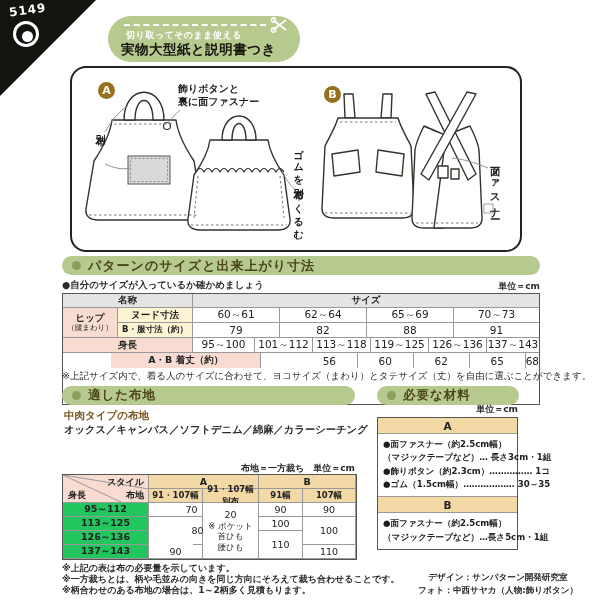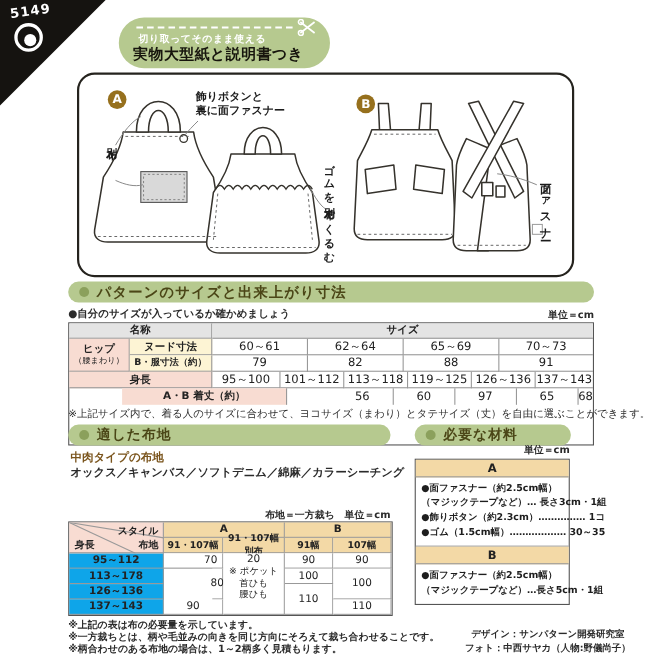--- a/index.html
+++ b/index.html
@@ -58,24 +58,24 @@
   .val{font-size:10.5px;}
 
   
   .ytable{position:absolute;left:62px;top:474px;display:grid;
           grid-template-columns:86px 54px 56px 44px 53px;
           grid-template-rows:14px 14px 14px 14px 14px 14px;
           border:1px solid #555;box-sizing:content-box;font-size:9.5px;}
   .yt-cell{border-right:1px solid #999;border-bottom:1px solid #999;
            display:flex;align-items:center;justify-content:center;text-align:center;background:#fff;}
   .yt-head{background:#f3d9a6;font-weight:bold;}
-  .yt-lbl{background:#0ea5e9;font-weight:bold;font-size:9.5px;}
+  .yt-lbl{background:#22c55e;font-weight:bold;font-size:9.5px;}
   .yt-corner{position:relative;background:#f8dcd2;grid-row:1/3;grid-column:1;border-right:1px solid #999;border-bottom:1px solid #999;}
   .yt-corner span{position:absolute;font-weight:bold;font-size:9px;}
-  .yt-multiline{flex-direction:column;line-height:1.25;font-size:8.5px;justify-content:flex-start;}
+  .yt-multiline{flex-direction:column;line-height:1.25;font-size:8.5px;justify-content:center;}
 
   
   .mtable{position:absolute;left:377px;top:417px;width:141px;border:1px solid #555;box-sizing:border-box;}
   .m-head{background:#f3d9a6;border-bottom:1px solid #999;height:15px;display:flex;align-items:center;
           justify-content:center;font-weight:bold;font-size:10.5px;}
   .m-body{padding:4px 4px 5px 5px;font-size:8.6px;line-height:1.55;font-weight:bold;color:#1e1e1e;}
   .m-body div{white-space:nowrap;}
   .m-sep{border-bottom:1px solid #999;}
 
   .credits{position:absolute;left:408px;top:571px;width:180px;text-align:center;
@@ -222,21 +222,21 @@
       <div class="st-cell val" style="width:58px;height:15px;">113～118</div>
       <div class="st-cell val" style="width:58px;height:15px;">119～125</div>
       <div class="st-cell val" style="width:58px;height:15px;">126～136</div>
       <div class="st-cell val" style="flex:1;height:15px;">137～143</div>
     </div>
     <div class="st-row st-bottom">
       <div class="st-cell bg-pink lblb" style="width:156px;height:15px;margin-left:48px;">A・B 着丈（約）</div>
       <div class="st-cell val" style="width:42px;height:15px;margin-top:36px;">53</div>
       <div class="st-cell val" style="width:58px;height:15px;">56</div>
       <div class="st-cell val" style="width:58px;height:15px;">60</div>
-      <div class="st-cell val" style="width:58px;height:15px;">97</div>
+      <div class="st-cell val" style="width:58px;height:15px;">62</div>
       <div class="st-cell val" style="width:58px;height:15px;">65</div>
       <div class="st-cell val" style="flex:1;height:15px;">68</div>
     </div>
   </div>
   <div class="note" style="left:62px;top:370px;font-weight:normal;">※上記サイズ内で、着る人のサイズに合わせて、ヨコサイズ（まわり）とタテサイズ（丈）を自由に選ぶことができます。</div>
 
   <div class="bar" style="left:62px;top:386px;width:293px;">
     <div class="bar-dot"></div>
     <div class="bar-title">適した布地</div>
   </div>
@@ -256,21 +256,21 @@
       <span style="left:5px;top:14px;">身長</span>
     </div>
     <div class="yt-cell yt-head" style="grid-row:1;grid-column:2/4;">A</div>
     <div class="yt-cell yt-head" style="grid-row:1;grid-column:4/6;">B</div>
     <div class="yt-cell yt-head" style="grid-row:2;grid-column:2;font-size:8.5px;">91・107幅</div>
     <div class="yt-cell yt-head" style="grid-row:2;grid-column:3;font-size:8.5px;">91・107幅 別布</div>
     <div class="yt-cell yt-head" style="grid-row:2;grid-column:4;font-size:8.5px;">91幅</div>
     <div class="yt-cell yt-head" style="grid-row:2;grid-column:5;font-size:8.5px;">107幅</div>
 
     <div class="yt-cell yt-lbl" style="grid-row:3;grid-column:1;">95～112</div>
-    <div class="yt-cell yt-lbl" style="grid-row:4;grid-column:1;">113～178</div>
+    <div class="yt-cell yt-lbl" style="grid-row:4;grid-column:1;">113～125</div>
     <div class="yt-cell yt-lbl" style="grid-row:5;grid-column:1;">126～136</div>
     <div class="yt-cell yt-lbl" style="grid-row:6;grid-column:1;">137～143</div>
 
     <div class="yt-cell" style="grid-row:3;grid-column:2;padding-left:32px;">70</div>
     <div class="yt-cell" style="grid-row:4/6;grid-column:2;margin-left:44px;">80</div>
     <div class="yt-cell" style="grid-row:6;grid-column:2;">90</div>
 
     <div class="yt-cell yt-multiline" style="grid-row:3/7;grid-column:3;">
       <span style="font-size:9.5px;">20</span>
       <span>※ ポケット</span>
@@ -307,16 +307,16 @@
     </div>
     <div class="m-head">B</div>
     <div class="m-body">
       <div>●面ファスナー（約2.5cm幅）</div>
       <div>（マジックテープなど）…長さ5cm・1組</div>
     </div>
   </div>
 
   <div class="credits">
     <div>デザイン：サンパターン開発研究室</div>
-    <div>フォト：中西サヤカ（人物:野儀尚子）</div>
+    <div>フォト：中西サヤカ（人物:飾りボタン）</div>
   </div>
 
 </div>
 
 </body></html>

